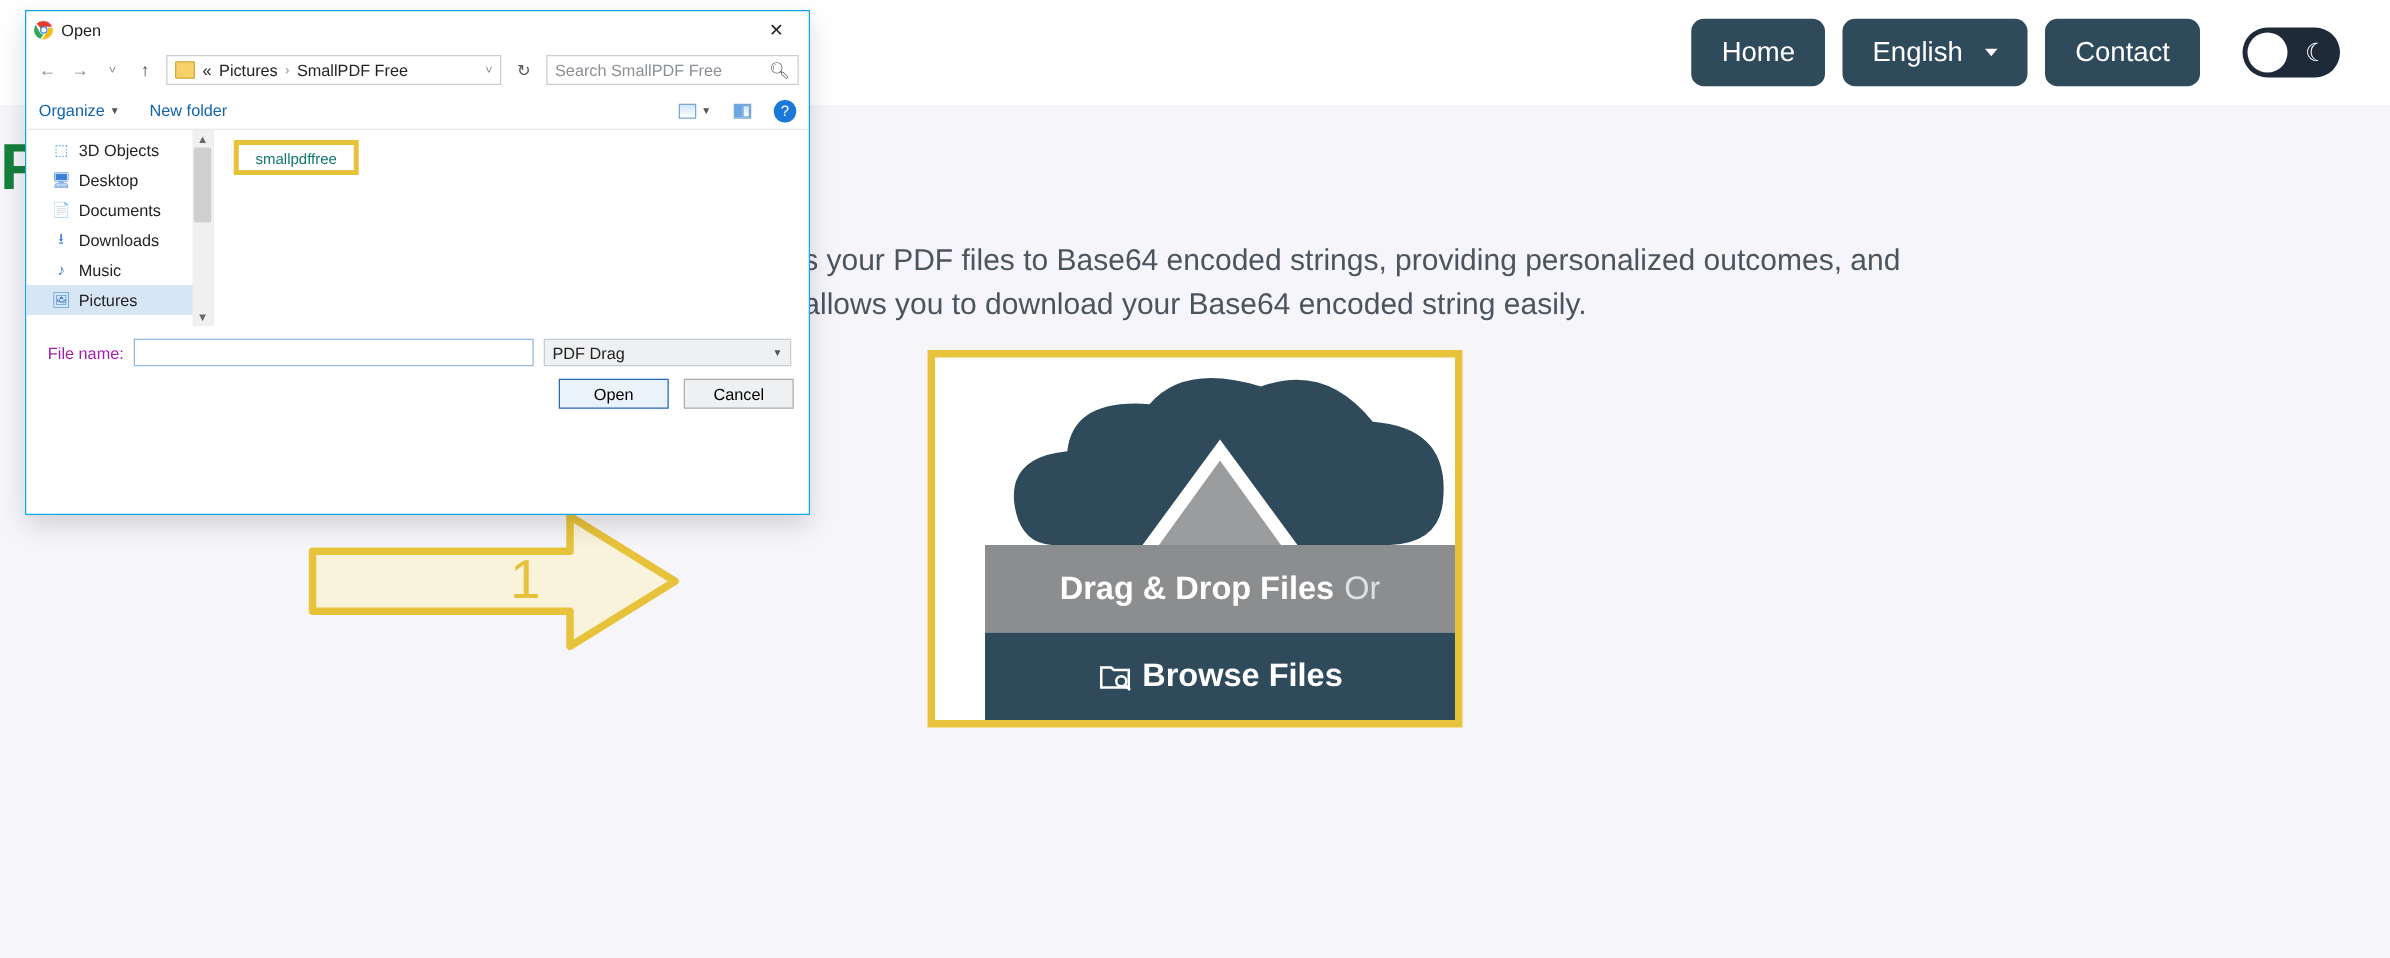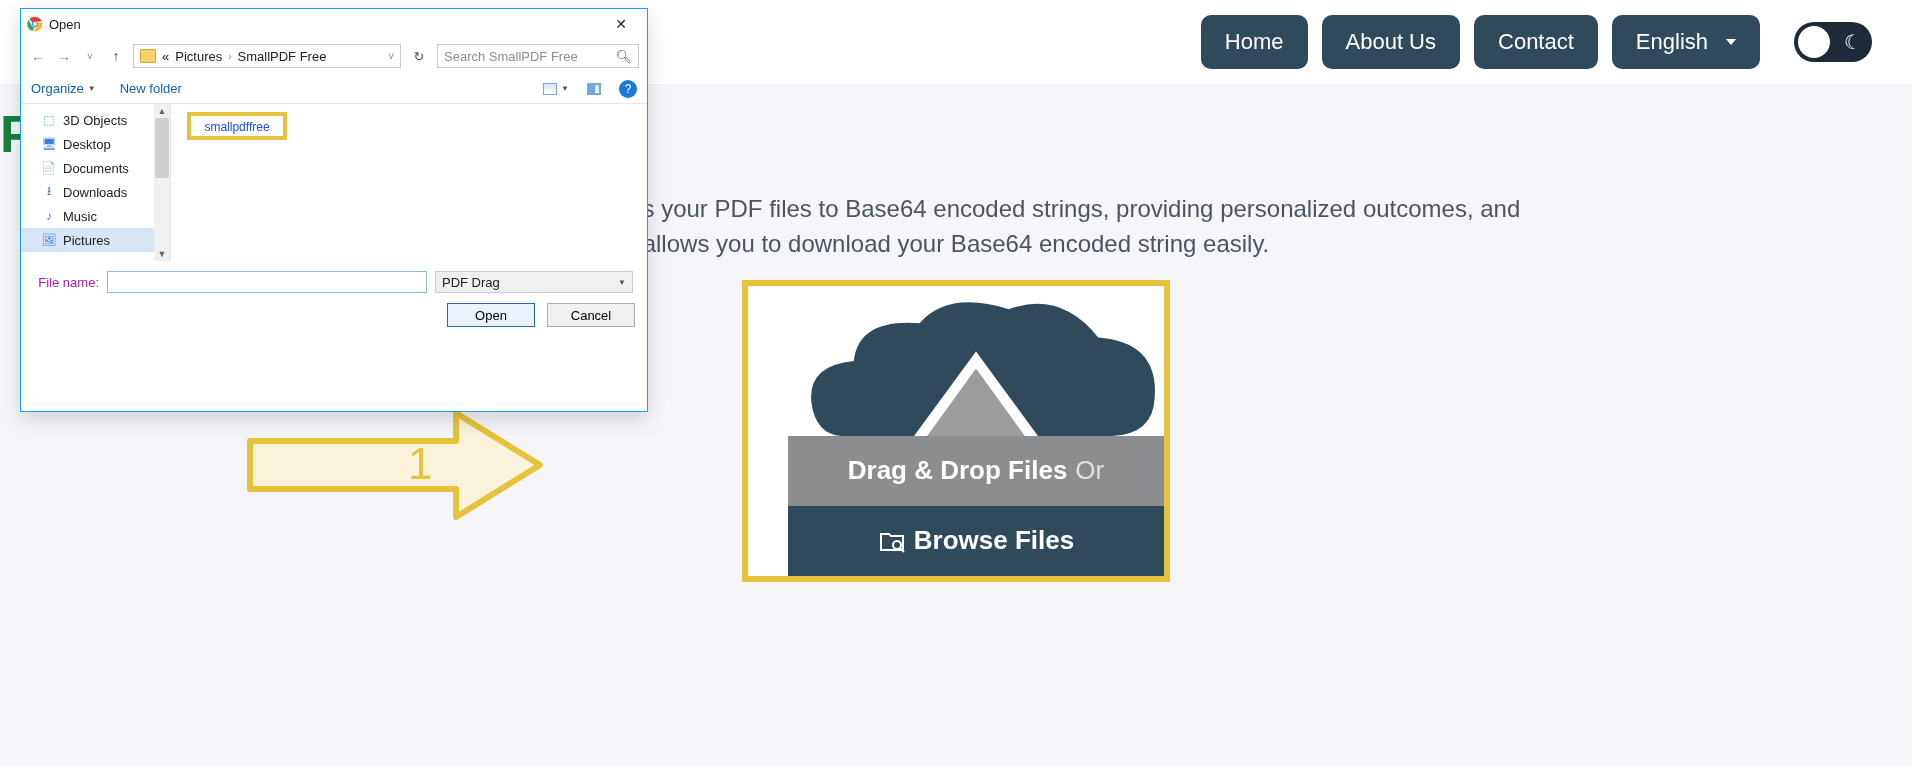--- a/index.html
+++ b/index.html
@@ -78,44 +78,43 @@
   .scrollb .ar { font-size: 9px; color: #666; cursor: pointer; }
   .scrollb .thumb { width: 14px; height: 60px; background: #cfcfcf; border-radius: 2px; margin-top: 2px; cursor: pointer; }
 
   .files { flex: 1; padding: 8px 16px; position: relative; }
   .file-thumb { width: 100px; text-align: center; cursor: pointer; border: 4px solid #e7c33b; padding: 4px 2px 2px; }
   .pdf-preview { width: 70px; height: 84px; margin: 0 auto 6px; border: 1px solid #c6c9cd; background: #fff; position: relative; }
   .pdf-preview::after { content: ""; position: absolute; top: 0; right: 0; width: 16px; height: 16px; background: #e7e9ec; clip-path: polygon(0 0, 100% 100%, 0 100%); }
   .pdf-preview .lines { position: absolute; top: 8px; left: 8px; right: 8px; }
   .pdf-preview .lines span { display: block; height: 2px; background: #d7d9dc; margin-bottom: 4px; }
   .pdf-preview .badge { position: absolute; left: 4px; right: 4px; bottom: 18px; height: 22px; background: #d6222a; color: #fff; font-weight: 700; font-size: 13px; display: flex; align-items: center; justify-content: center; letter-spacing: 1px; }
-  .file-thumb .fname { font-size: 12px; color: #1d4ed8; }
+  .file-thumb .fname { font-size: 12px; color: #0f766e; }
 
   .dlg-footer { padding: 10px 12px; }
   .fn-row { display: flex; align-items: center; gap: 8px; }
   .fn-row label { font-size: 13px; color: #a21caf; min-width: 66px; text-align: right; }
   .fn-row input { flex: 1; height: 22px; border: 1px solid #91b9e3; padding: 0 4px; font-size: 13px; outline: none; }
   .fn-row .combo { width: 198px; height: 22px; border: 1px solid #c9cdd2; background: #eef0f2; display: flex; align-items: center; justify-content: space-between; padding: 0 6px; font-size: 13px; cursor: pointer; margin-right: 2px; }
   .fn-row .combo .dd { font-size: 8px; color: #555; }
   .btn-row { display: flex; justify-content: flex-end; gap: 12px; margin-top: 10px; }
   .dlg-btn { width: 88px; height: 24px; border: 1px solid #adadad; background: #eef0f2; font-size: 13px; cursor: pointer; }
   .dlg-btn.primary { border: 1px solid #2b68b4; background: #eaf2fb; }
 
 </style>
 </head>
 <body>
 
 <div class="topnav">
   <button class="nav-btn">Home</button>
-  <button class="nav-btn">About Us</button>
-  <button class="nav-btn">Contact</button>
   <button class="nav-btn lang-btn">
     <span>English</span>
     <span class="chevron-down"></span>
   </button>
+  <button class="nav-btn">Contact</button>
   <div class="toggle">
     <span class="knob"></span>
     <span class="moon">☾</span>
   </div>
 </div>
 
 <div class="page">
   <h1>PDF To Base64</h1>
   <p class="desc">tool that quickly changes your PDF files to Base64 encoded strings, providing personalized outcomes, and allows you to download your Base64 encoded string easily.</p>
 

